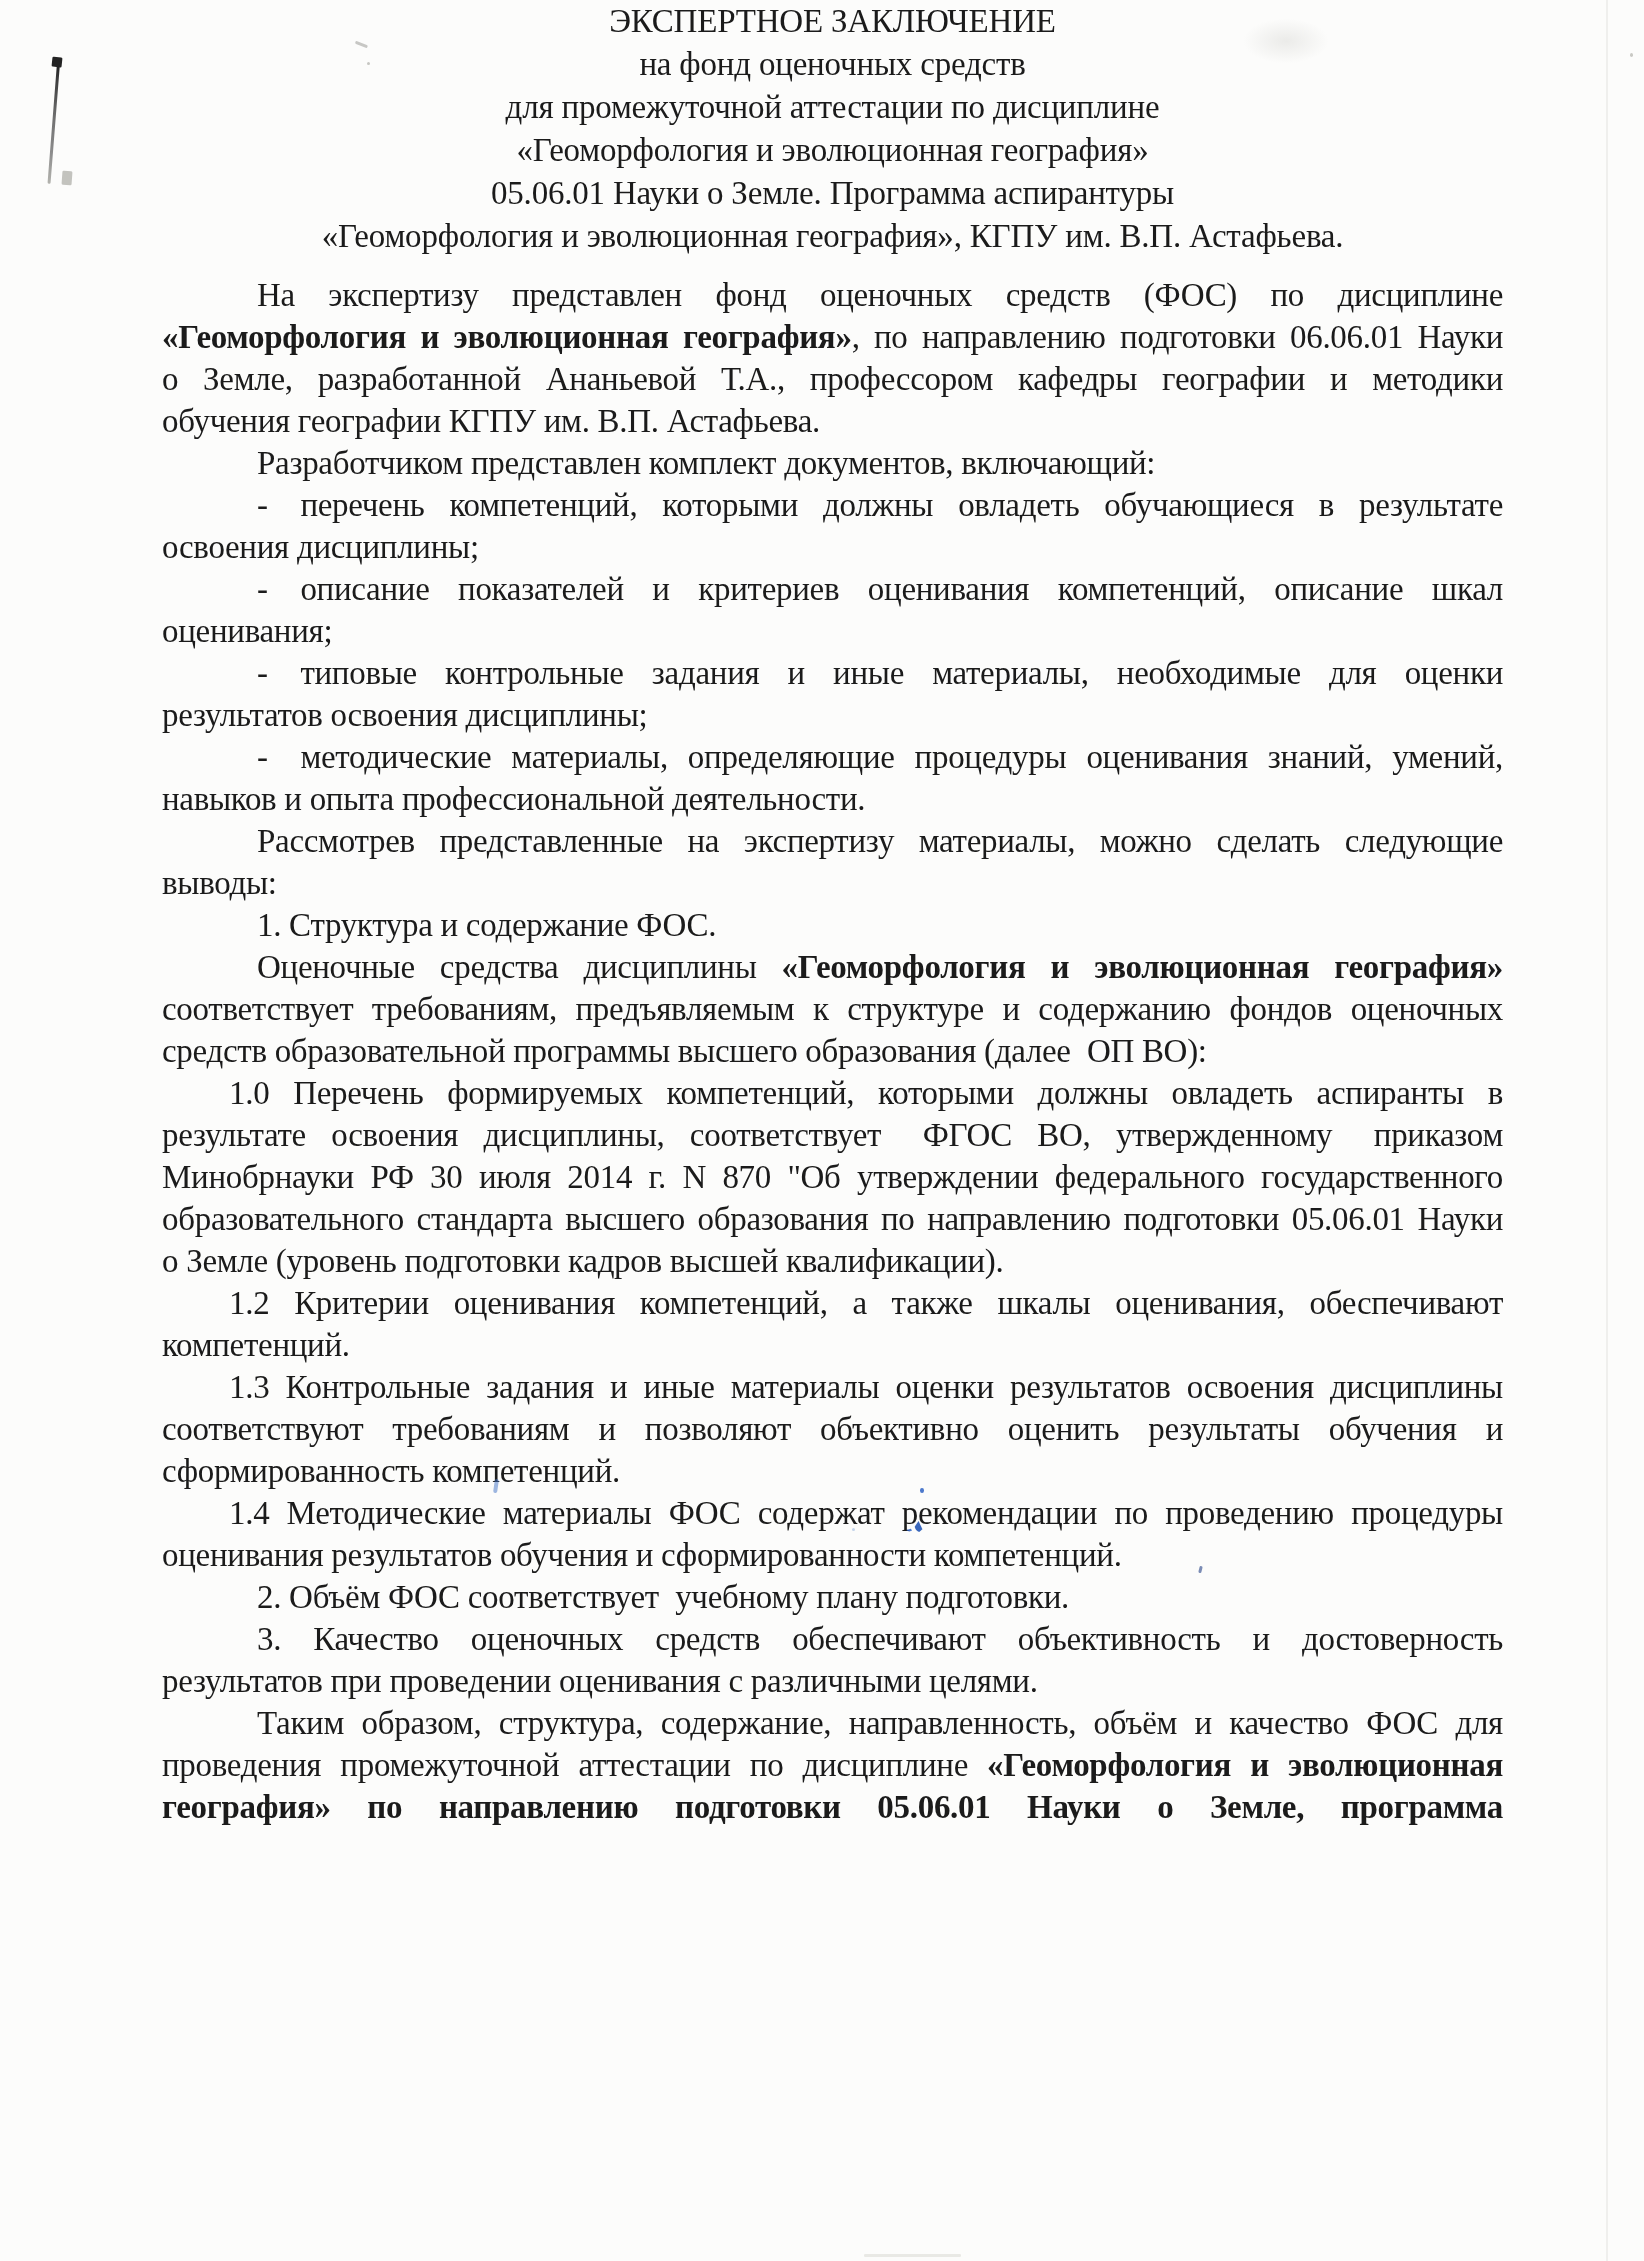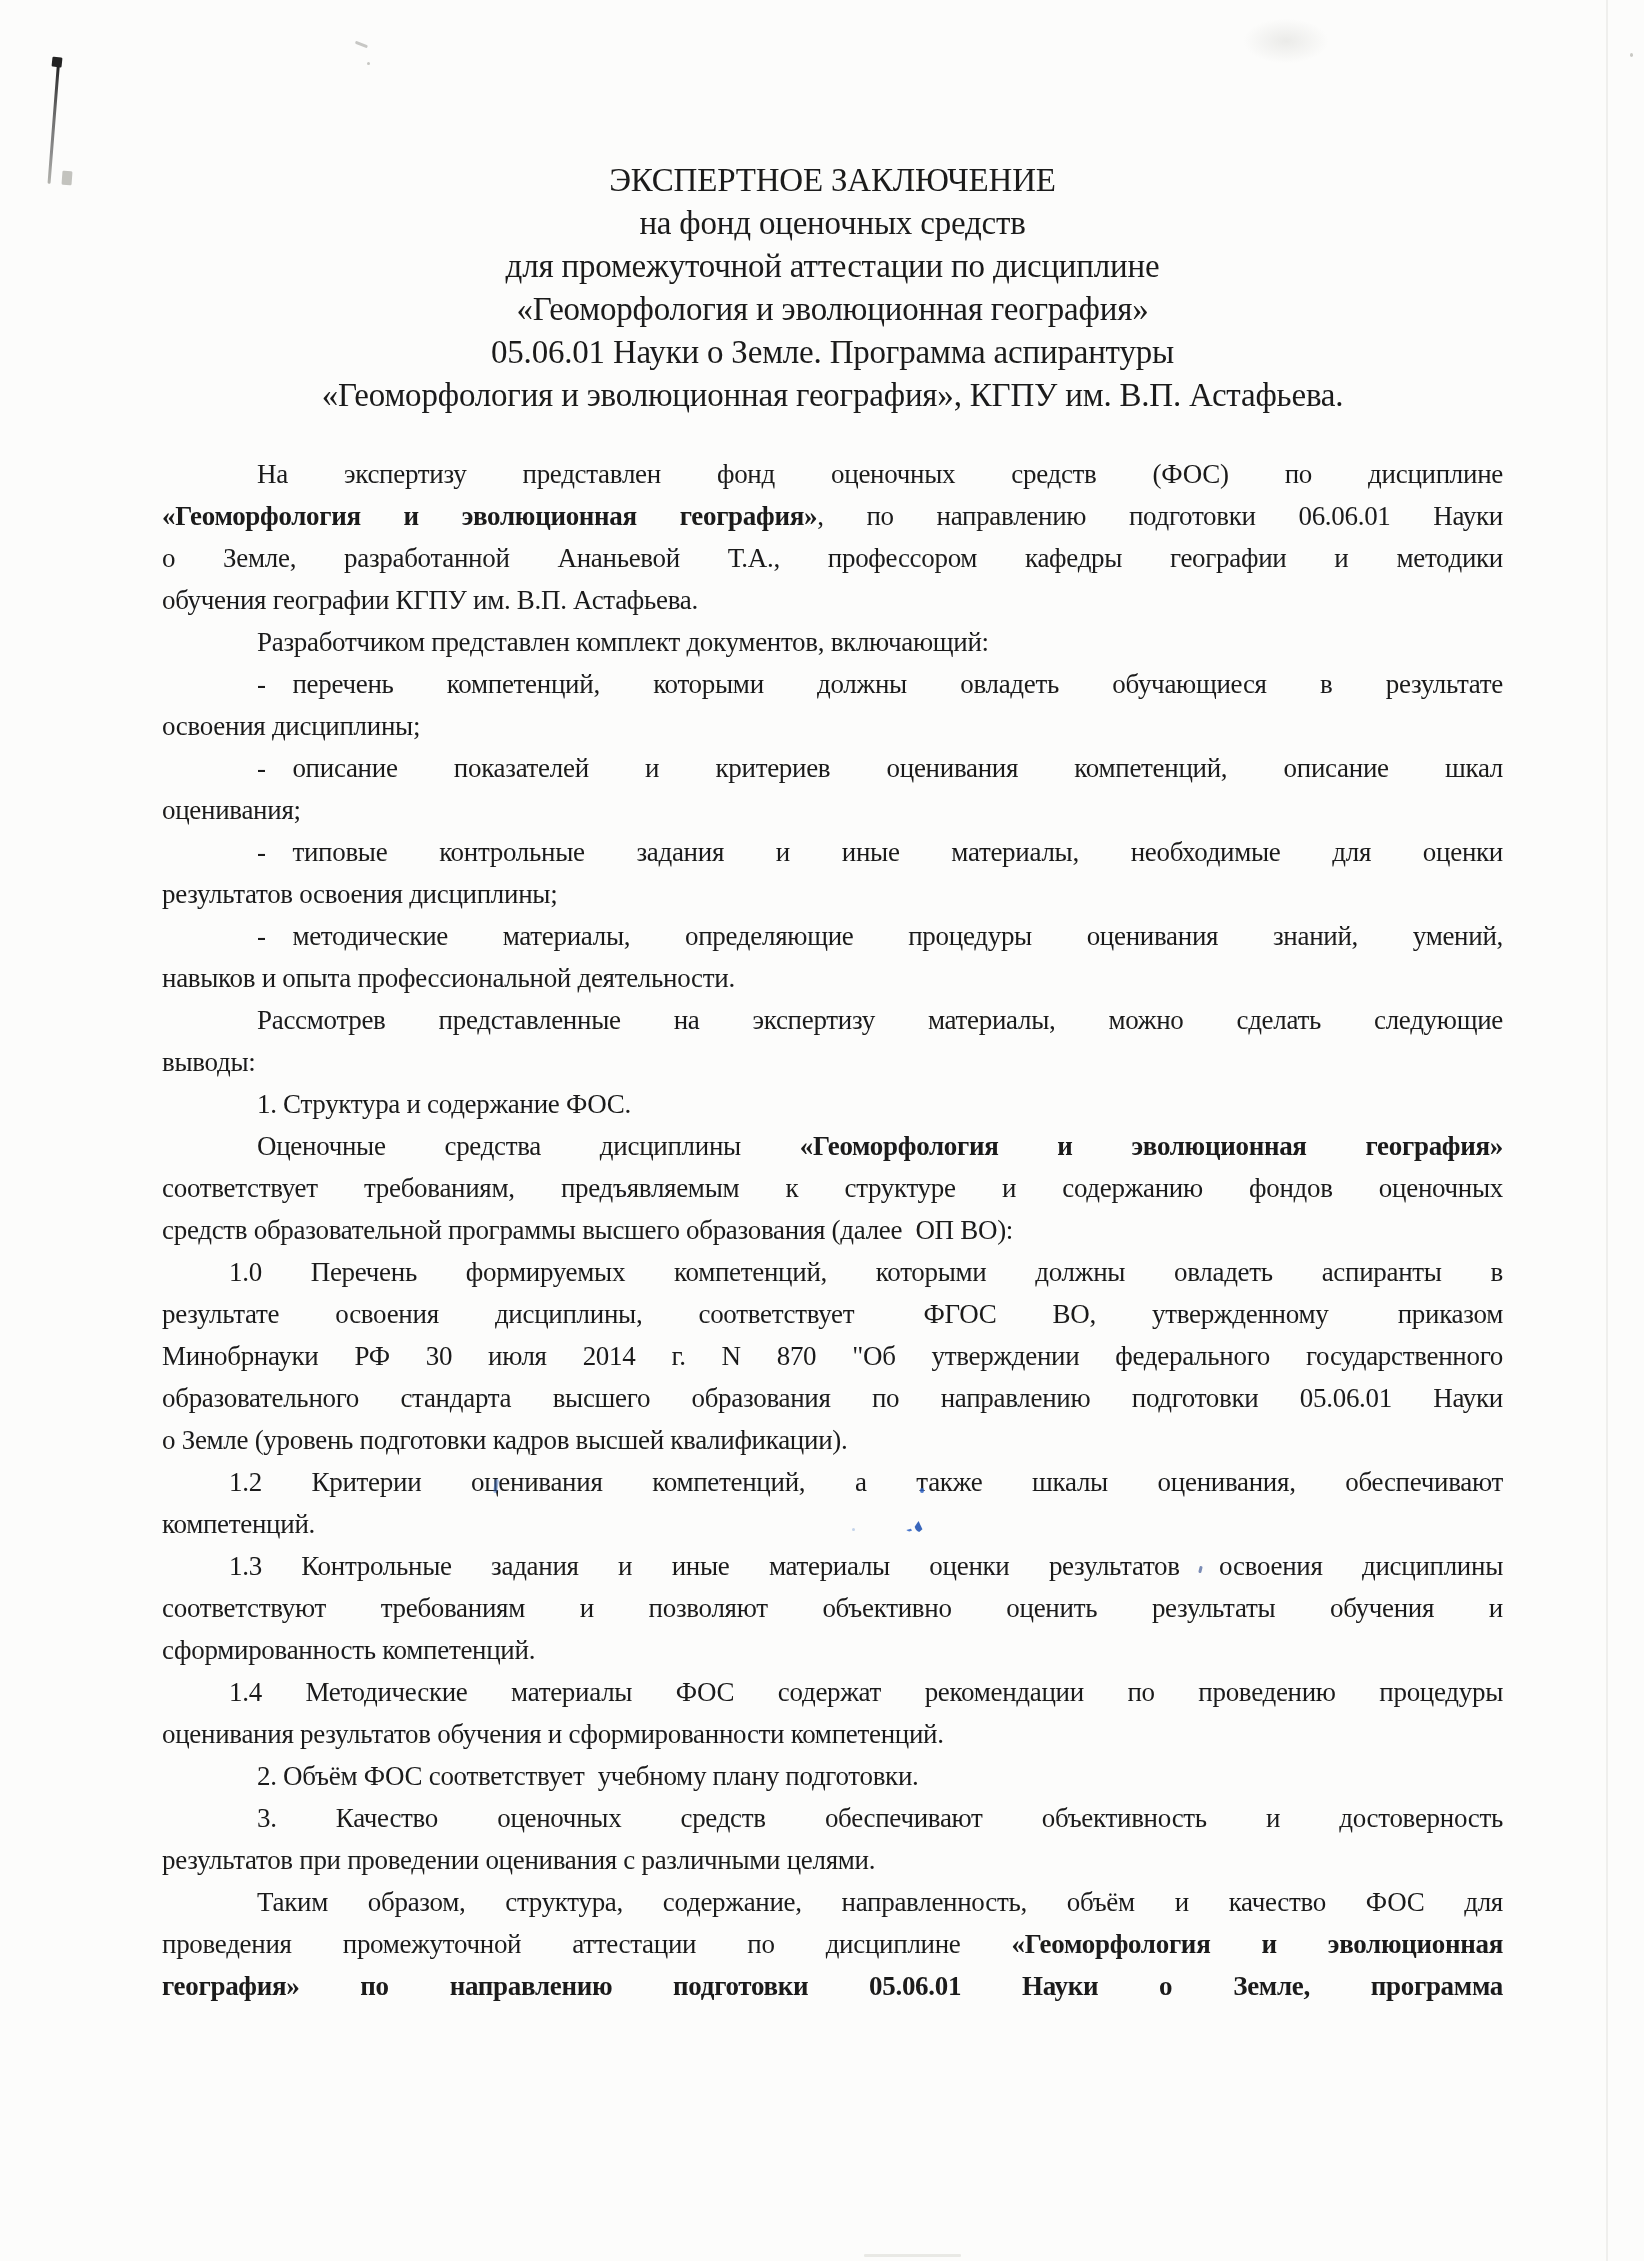--- a/index.html
+++ b/index.html
@@ -9,29 +9,28 @@
     position:relative;
     overflow:hidden;
     font-family:"Liberation Serif","DejaVu Serif",serif;
     color:#1b1b1b;
   }
   
   .page-col{
     position:absolute;left:162px;top:0;width:1341px;
   }
   .title-block{
-    padding-top:159px;
     text-align:center;
     font-size:33px;line-height:43px;
     letter-spacing:-0.2px;
   }
   .tline{white-space:nowrap;}
   .body-block{
-    margin-top:36px;
-    font-size:27px;line-height:42px;
+    margin-top:16px;
+    font-size:33px;line-height:42px;
     letter-spacing:-0.3px;
     text-align:justify;
     font-family:Liberation Serif, serif;
   }
   .bline{min-height:42px;}
   .bline.j{text-align:justify;text-align-last:justify;}
   .bline.last{text-align-last:left;}
   .ind-para{padding-left:95px;}
   .ind-sub{padding-left:67px;}
   .bline b{font-weight:bold;letter-spacing:-0.3px;}

